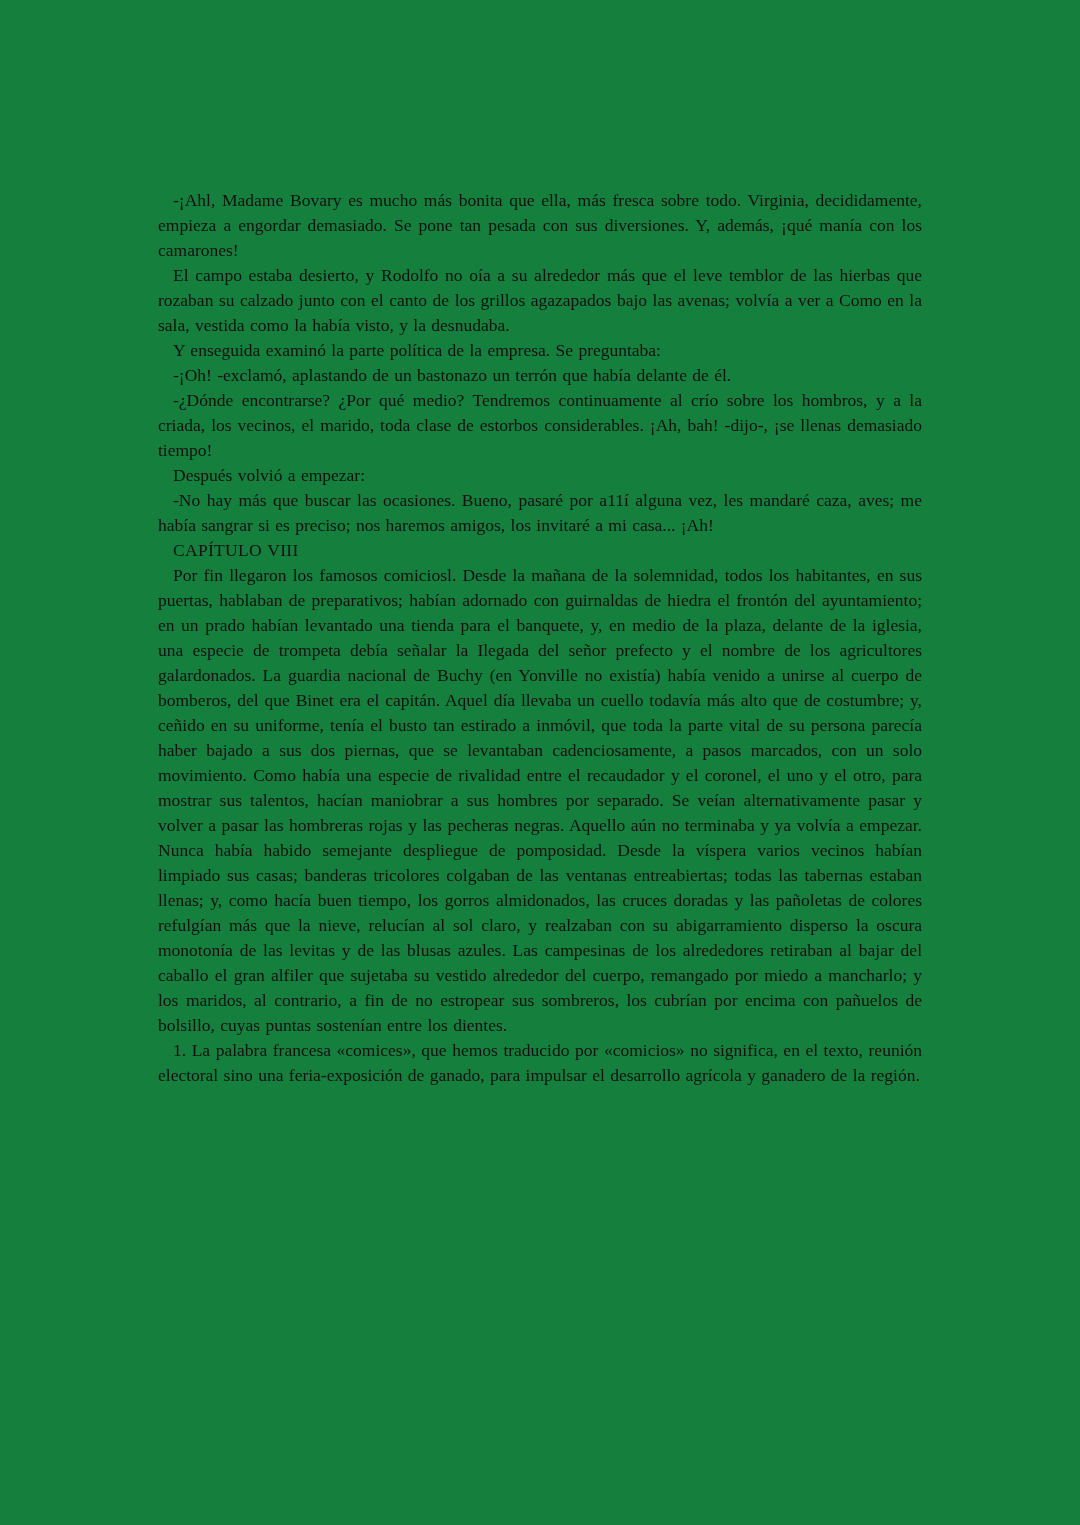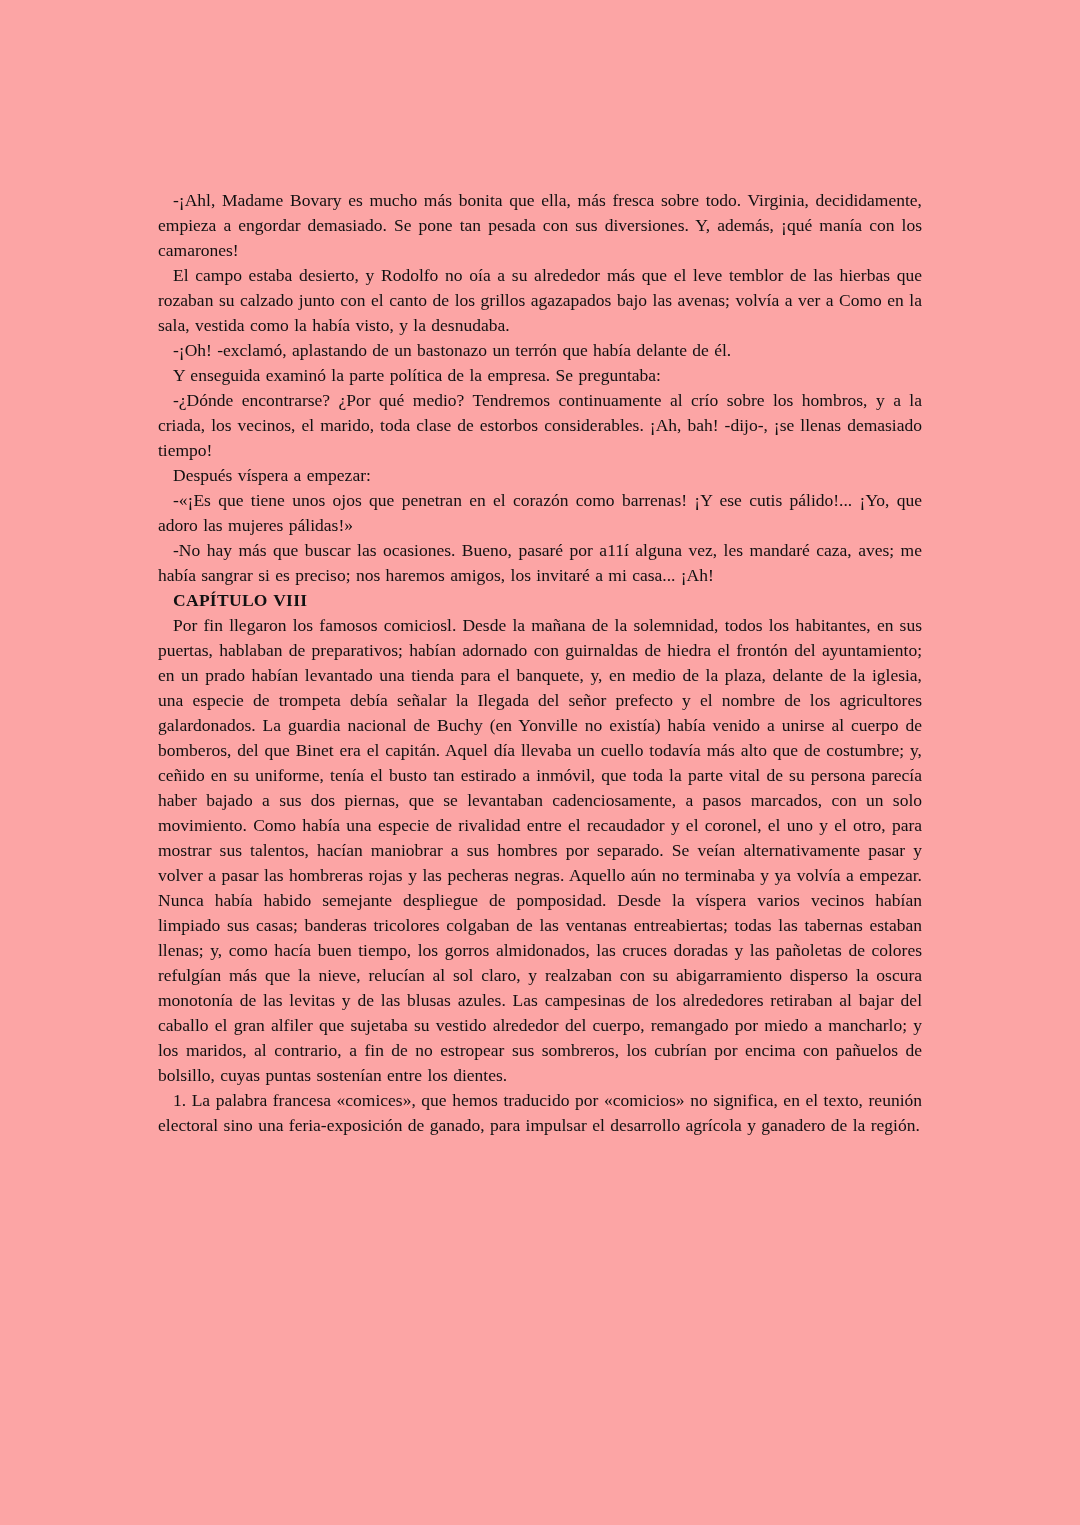--- a/index.html
+++ b/index.html
@@ -11,60 +11,59 @@
     width: 1080px;
     min-height: 1525px;
     font-family: "Liberation Serif", "DejaVu Serif", serif;
     color: #111111;
   }
   .page {
     box-sizing: border-box;
     width: 1080px;
     min-height: 1525px;
     padding: 188px 158px 60px 158px;
-    background: #fca5a5;
+    background: #15803d;
   }
   .body-text p {
     margin: 0;
     font-size: 17.5px;
     line-height: 25px;
     text-align: justify;
     text-indent: 15px;
     word-spacing: 1px;
   }
   .chapter-heading {
     margin: 43px 0 9px 0;
     font-size: 18px;
     line-height: 25px;
-    font-weight: bold;
+    font-weight: normal;
     text-align: center;
     text-indent: 0;
     letter-spacing: 0.3px;
   }
   .footnote {
     margin: 0;
     font-size: 14.5px;
     line-height: 21px;
     text-align: justify;
     text-indent: 15px;
   }
 </style>
 </head>
 <body>
 
 <div class="page">
   <div class="body-text">
 
     <p>-¡Ahl, Madame Bovary es mucho más bonita que ella, más fresca sobre todo. Virginia, decididamente, empieza a engordar demasiado. Se pone tan pesada con sus diversiones. Y, además, ¡qué manía con los camarones!</p>
     <p>El campo estaba desierto, y Rodolfo no oía a su alrededor más que el leve temblor de las hierbas que rozaban su calzado junto con el canto de los grillos agazapados bajo las avenas; volvía a ver a Como en la sala, vestida como la había visto, y la desnudaba.</p>
+    <p>Y enseguida examinó la parte política de la empresa. Se preguntaba:</p>
     <p>-¡Oh! -exclamó, aplastando de un bastonazo un terrón que había delante de él.</p>
-    <p>Y enseguida examinó la parte política de la empresa. Se preguntaba:</p>
     <p>-¿Dónde encontrarse? ¿Por qué medio? Tendremos continuamente al crío sobre los hombros, y a la criada, los vecinos, el marido, toda clase de estorbos considerables. ¡Ah, bah! -dijo-, ¡se llenas demasiado tiempo!</p>
-    <p>Después víspera a empezar:</p>
-    <p>-«¡Es que tiene unos ojos que penetran en el corazón como barrenas! ¡Y ese cutis pálido!... ¡Yo, que adoro las mujeres pálidas!»</p>
+    <p>Después volvió a empezar:</p>
     <p>-No hay más que buscar las ocasiones. Bueno, pasaré por a11í alguna vez, les mandaré caza, aves; me había sangrar si es preciso; nos haremos amigos, los invitaré a mi casa... ¡Ah!</p>
 
     <p class="chapter-heading">CAPÍTULO VIII</p>
 
     <p>Por fin llegaron los famosos comiciosl. Desde la mañana de la solemnidad, todos los habitantes, en sus puertas, hablaban de preparativos; habían adornado con guirnaldas de hiedra el frontón del ayuntamiento; en un prado habían levantado una tienda para el banquete, y, en medio de la plaza, delante de la iglesia, una especie de trompeta debía señalar la Ilegada del señor prefecto y el nombre de los agricultores galardonados. La guardia nacional de Buchy (en Yonville no existía) había venido a unirse al cuerpo de bomberos, del que Binet era el capitán. Aquel día llevaba un cuello todavía más alto que de costumbre; y, ceñido en su uniforme, tenía el busto tan estirado a inmóvil, que toda la parte vital de su persona parecía haber bajado a sus dos piernas, que se levantaban cadenciosamente, a pasos marcados, con un solo movimiento. Como había una especie de rivalidad entre el recaudador y el coronel, el uno y el otro, para mostrar sus talentos, hacían maniobrar a sus hombres por separado. Se veían alternativamente pasar y volver a pasar las hombreras rojas y las pecheras negras. Aquello aún no terminaba y ya volvía a empezar. Nunca había habido semejante despliegue de pomposidad. Desde la víspera varios vecinos habían limpiado sus casas; banderas tricolores colgaban de las ventanas entreabiertas; todas las tabernas estaban llenas; y, como hacía buen tiempo, los gorros almidonados, las cruces doradas y las pañoletas de colores refulgían más que la nieve, relucían al sol claro, y realzaban con su abigarramiento disperso la oscura monotonía de las levitas y de las blusas azules. Las campesinas de los alrededores retiraban al bajar del caballo el gran alfiler que sujetaba su vestido alrededor del cuerpo, remangado por miedo a mancharlo; y los maridos, al contrario, a fin de no estropear sus sombreros, los cubrían por encima con pañuelos de bolsillo, cuyas puntas sostenían entre los dientes.</p>
 
     <p class="footnote">1. La palabra francesa «comices», que hemos traducido por «comicios» no significa, en el texto, reunión electoral sino una feria-exposición de ganado, para impulsar el desarrollo agrícola y ganadero de la región.</p>
 
   </div>
 </div>

